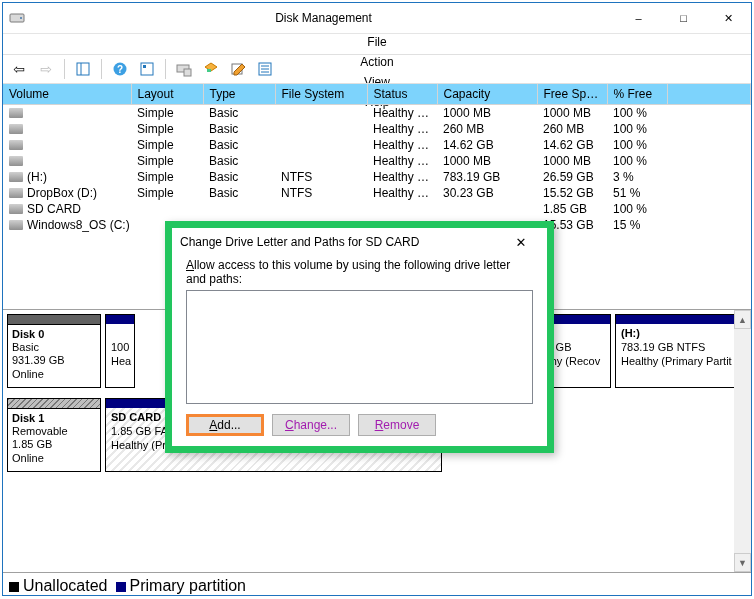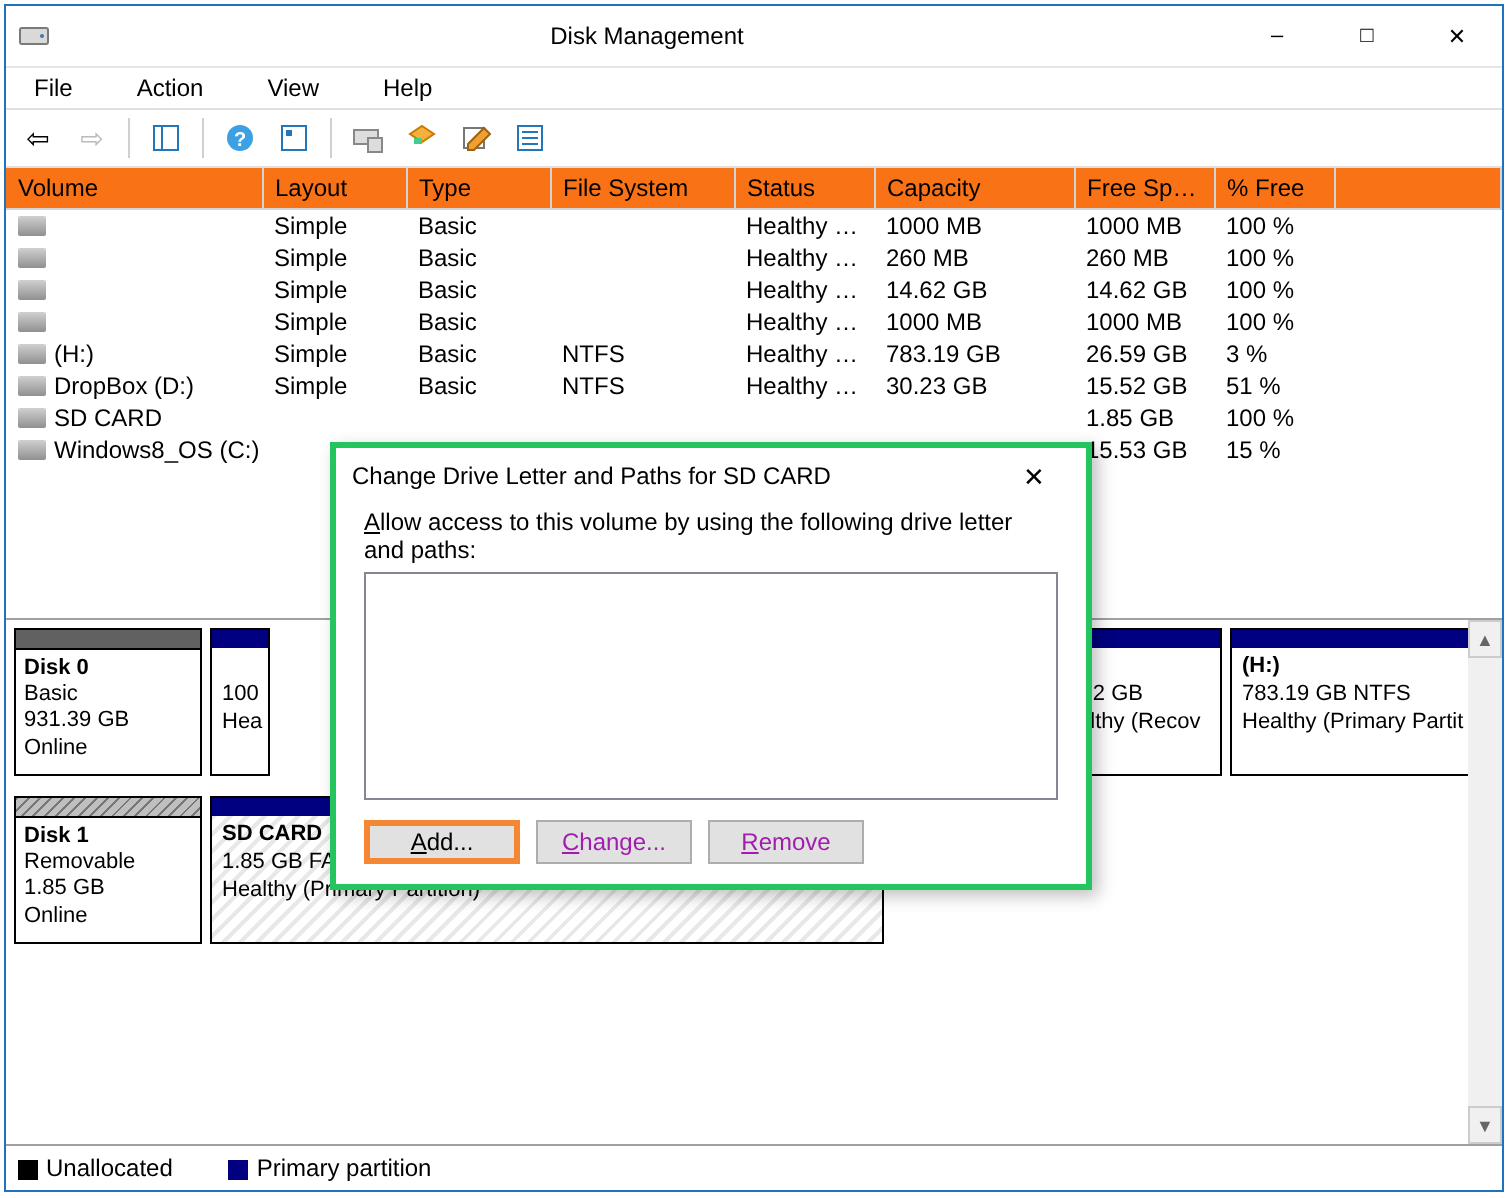--- a/index.html
+++ b/index.html
@@ -42,21 +42,22 @@
     font-family: "Segoe UI Symbol", sans-serif;
     font-size: 11px;
   }
 
   
   .menubar {
     height: 20px;
     display: flex;
     align-items: center;
     padding: 0 6px;
-    gap: 16px;
+    gap: 4px;
+    flex-direction: column;
   }
   .menubar .menu-item { padding: 1px 8px; cursor: default; }
 
   
   .toolbar {
     height: 28px;
     display: flex;
     align-items: center;
     padding: 0 4px;
     gap: 3px;
@@ -90,21 +91,21 @@
   colgroup col.c-stat { width: 70px; }
   colgroup col.c-cap  { width: 100px; }
   colgroup col.c-free { width: 70px; }
   colgroup col.c-pct  { width: 60px; }
   th {
     text-align: left;
     font-weight: normal;
     padding: 3px 6px;
     border-right: 1px solid #d4d4d4;
     border-bottom: 1px solid #d4d4d4;
-    background: #f97316;
+    background: #7dd3fc;
     white-space: nowrap;
     overflow: hidden;
     text-overflow: ellipsis;
   }
   td {
     padding: 0px 6px;
     white-space: nowrap;
     overflow: hidden;
     text-overflow: ellipsis;
     height: 16px;
@@ -177,37 +178,37 @@
     background:#f0f0f0;
     display:flex;flex-direction:column;
   }
   .disk-pane-scroll .arrow{height:17px;border:1px solid #ccc;display:flex;align-items:center;justify-content:center;font-size:9px;color:#666;}
 
   
   .legend {
     height: 22px;
     border-top: 1px solid #a0a0a0;
     display: flex;
-    align-items: center;
+    align-items: flex-end;
     padding: 0 6px;
-    gap: 28px;
-    font-size:12px;
+    gap: 8px;
+    font-size:16px;
   }
   .sw { width: 10px; height: 10px; display:inline-block; margin-right:4px; vertical-align:middle;}
   .sw.black { background:#000; }
   .sw.navy  { background:#000080; }
 
   
   .dialog {
     position: absolute;
     left: 162px;
     top: 218px;
     width: 375px;
     background: #fff;
-    border: 3px solid #22c55e;
+    border: 7px solid #22c55e;
     box-shadow: 3px 3px 8px rgba(0,0,0,.25);
     z-index: 10;
     font-size: 12px;
     display:flex;flex-direction:column;
   }
   .dialog-title {
     height: 28px;
     display:flex;align-items:center;
     padding: 0 8px;
   }

